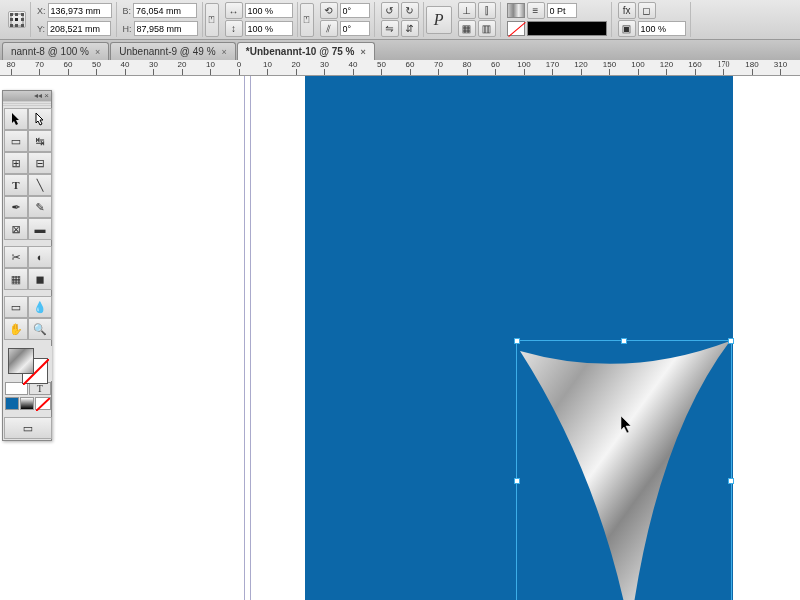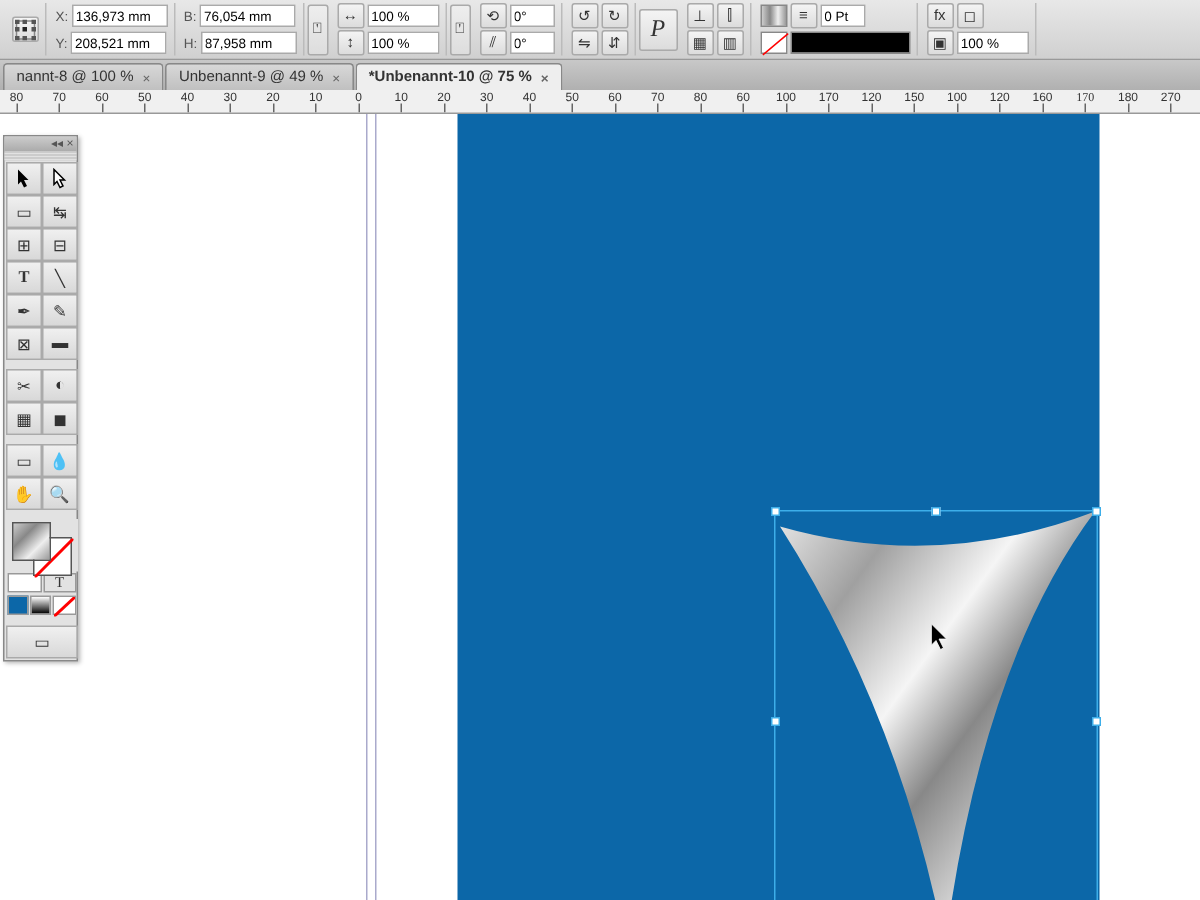--- a/index.html
+++ b/index.html
@@ -192,21 +192,21 @@
     <div class="tick" style="left: 484.5px;">60</div>
     <div class="tick" style="left: 513px;">100</div>
     <div class="tick" style="left: 541.5px;">170</div>
     <div class="tick" style="left: 570px;">120</div>
     <div class="tick" style="left: 598.5px;">150</div>
     <div class="tick" style="left: 627px;">100</div>
     <div class="tick" style="left: 655.5px;">120</div>
     <div class="tick" style="left: 684px;">160</div>
     <div class="tick" style="left: 712.5px; font-family: Liberation Serif, serif;">170</div>
     <div class="tick" style="left: 741px;">180</div>
-    <div class="tick" style="left: 769.5px;">270</div>
+    <div class="tick" style="left: 769.5px;">310</div>
   </div>
 
 <div class="work">
   <div class="canvas-area">
     <div class="origin-line"></div>
     <div class="origin-line2"></div>
     <div class="blue-rect"></div>
     <svg class="star-svg" width="220" height="300">
       <defs>
         <linearGradient id="metal" x1="0%" y1="0%" x2="100%" y2="100%">

